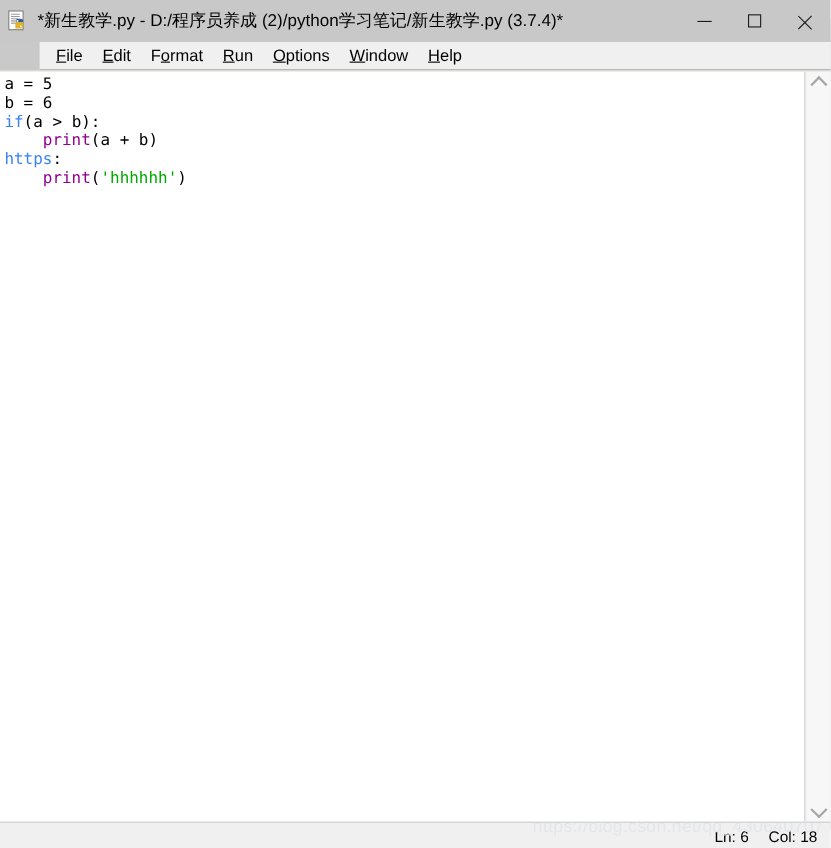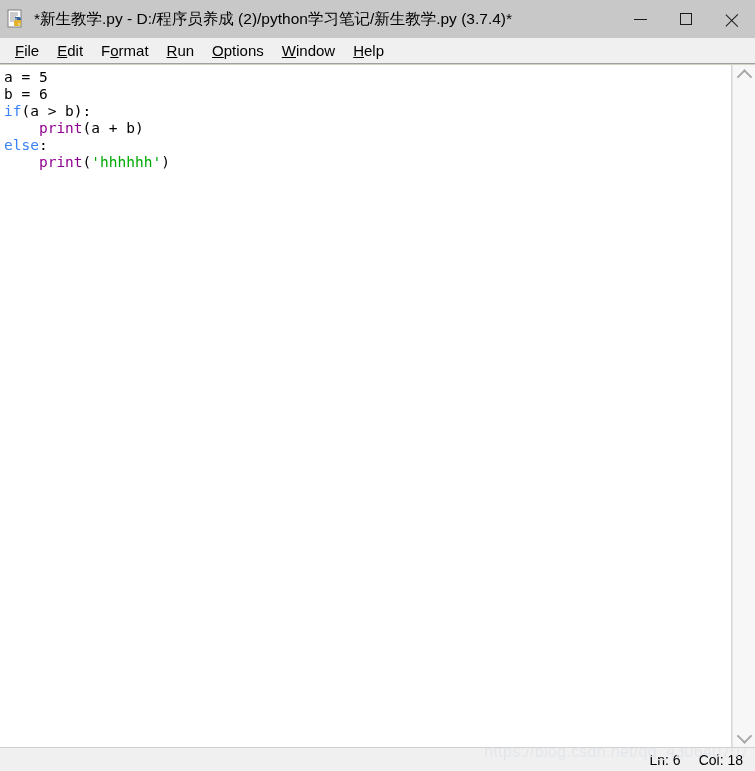--- a/index.html
+++ b/index.html
@@ -97,20 +97,21 @@
 
   
   .menubar {
     height: 25px;
     background: #f0f0f0;
     display: flex;
     align-items: center;
     padding-left: 6px;
     border-bottom: 1px solid #a0a0a0;
     flex: none;
+    margin-left: 36px;
   }
   .menu-item {
     font-family: "Liberation Sans", sans-serif;
     font-size: 15px;
     color: #000000;
     padding: 1px 9px 2px 9px;
     cursor: default;
     white-space: nowrap;
   }
   .menu-item u { text-decoration: underline; }
@@ -254,21 +255,21 @@
       <div class="menu-item"><u>W</u>indow</div>
       <div class="menu-item"><u>H</u>elp</div>
     </div>
 
   <div class="editor-wrap">
     <div class="text-area">
       <pre class="code" id="code-block"><span><span class="tok-def">a = 5</span></span>
 <span><span class="tok-def">b = 6</span></span>
 <span><span class="tok-kw">if</span><span class="tok-def">(a &gt; b):</span></span>
 <span><span class="tok-def">    </span><span class="tok-bi">print</span><span class="tok-def">(a + b)</span></span>
-<span><span class="tok-kw">else</span><span class="tok-def">:</span></span>
+<span><span class="tok-kw">https</span><span class="tok-def">:</span></span>
 <span><span class="tok-def">    </span><span class="tok-bi">print</span><span class="tok-def">(</span><span class="tok-str">'hhhhhh'</span><span class="tok-def">)</span></span></pre>
     </div>
 
     <div class="vscroll">
       <div class="scroll-arrow">
         <div class="chev chev-up"></div>
       </div>
       <div class="scroll-track"></div>
       <div class="scroll-arrow">
         <div class="chev chev-down"></div>

